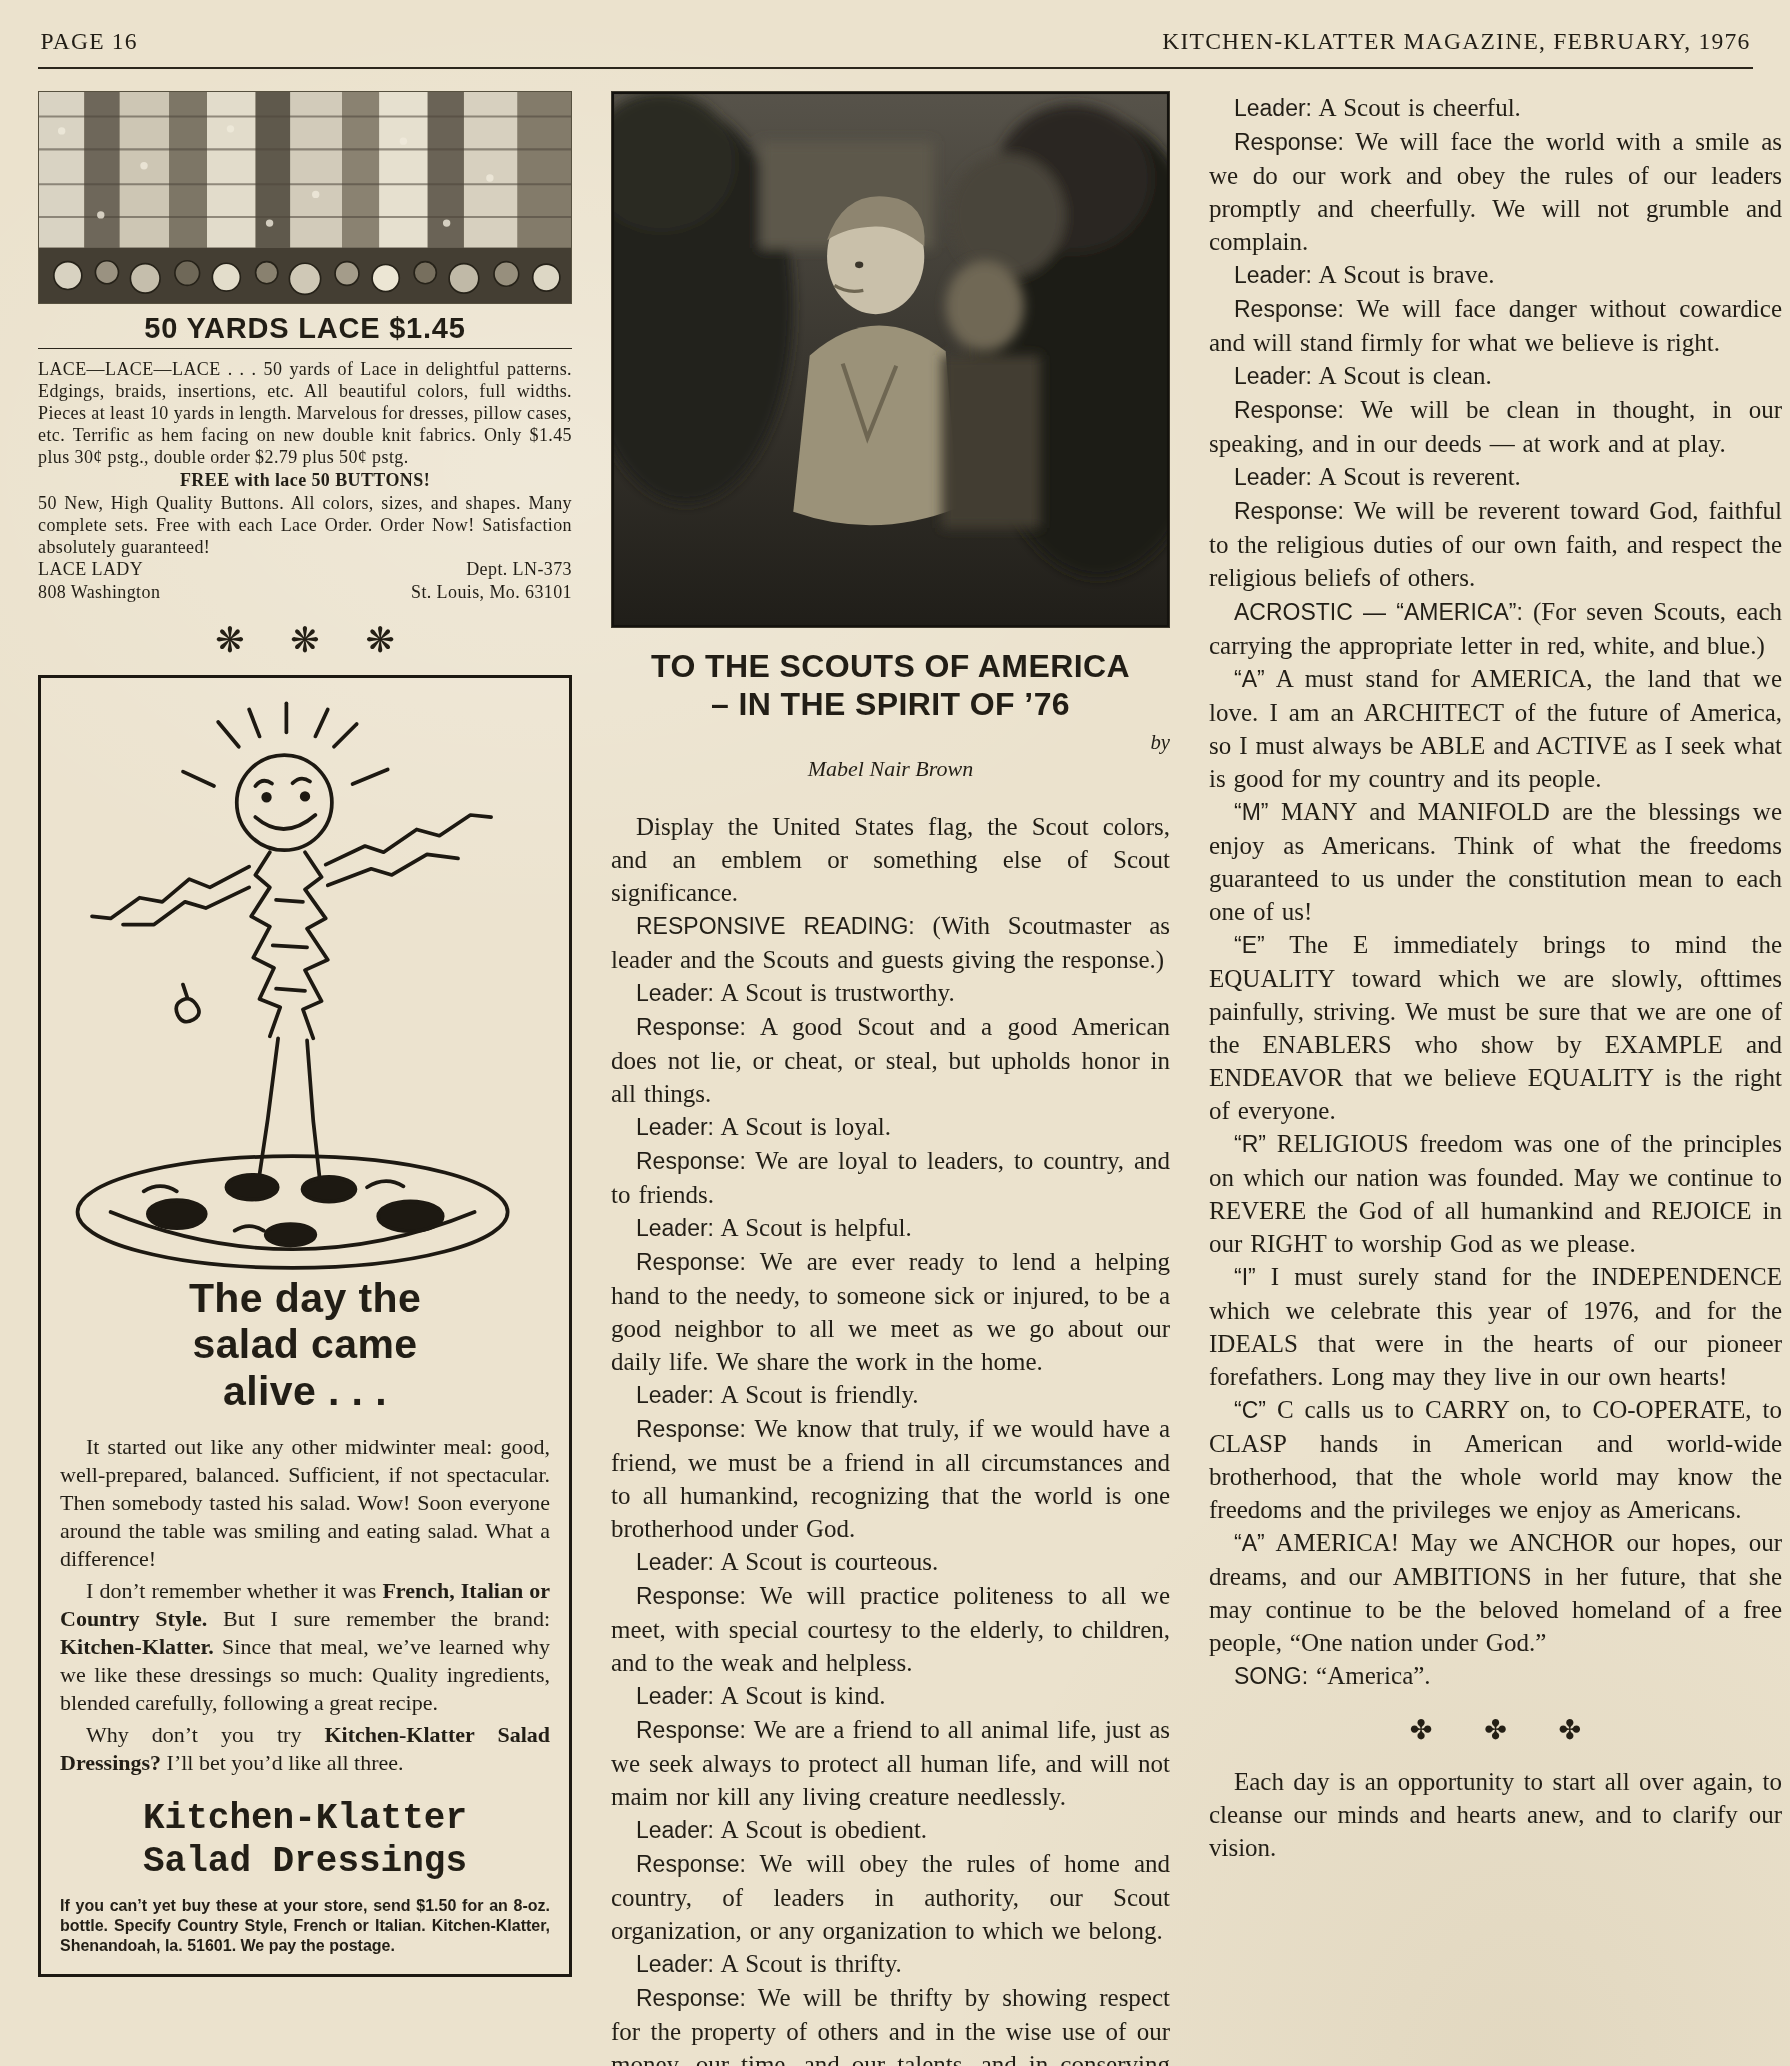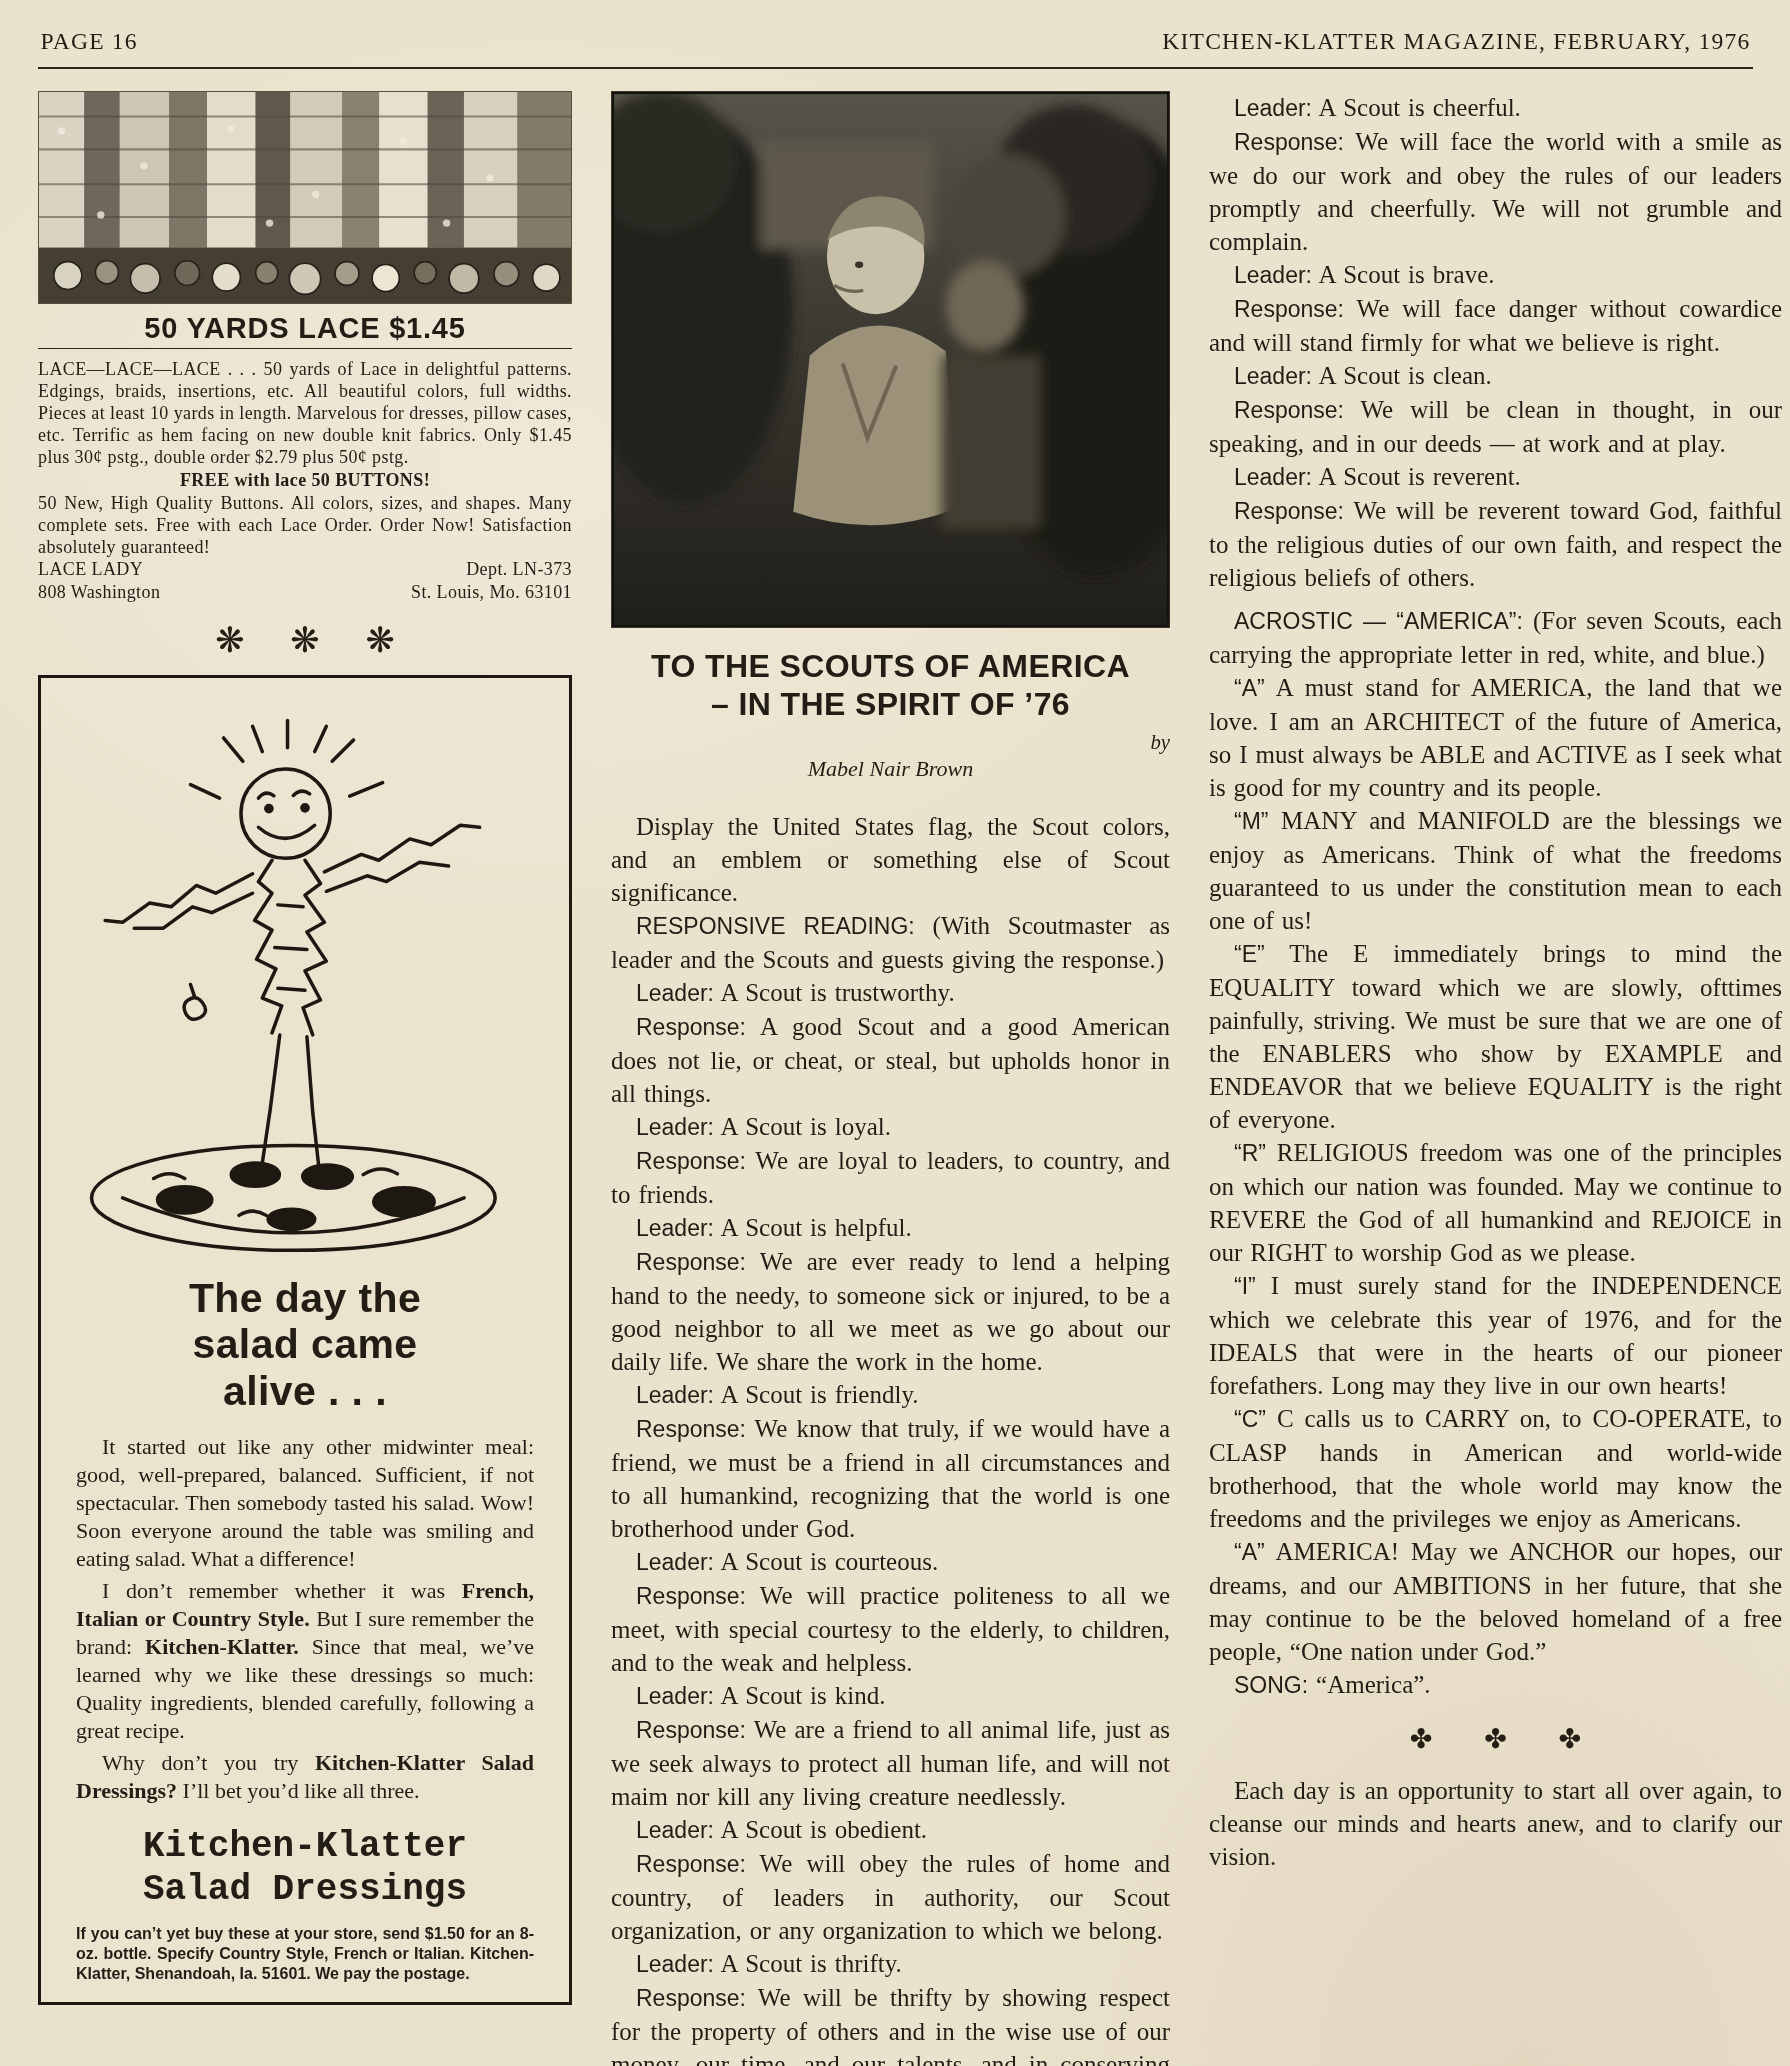--- a/index.html
+++ b/index.html
@@ -28,39 +28,39 @@
   .lace-head{font-family:"Liberation Sans",sans-serif;font-weight:bold;font-size:29px;
     text-align:center;letter-spacing:0.8px;margin:8.3px 0 3.3px}
   .lace-rule{border-top:1.7px solid #2b261c;margin-bottom:8.3px}
   .lace-body{font-size:18px;line-height:22px;text-align:justify;letter-spacing:0.4px}
   .lace-free{font-size:18px;line-height:24px;font-weight:bold;text-align:center;letter-spacing:0.4px}
   .lace-row{display:flex;justify-content:space-between;font-size:18px;line-height:23px;letter-spacing:0.4px}
   
   .snowflakes{text-align:center;font-size:35px;word-spacing:37px;margin:16.5px 0 14px;color:#241f15}
   .crosses{text-align:center;font-size:27px;word-spacing:45px;margin:21.5px 0 18px;color:#241f15}
   
-  .salad-box{border:3.7px solid #1d1912;padding:15px 35px 18px;margin-top:8px;background:rgba(255,255,255,.06)}
+  .salad-box{border:3.7px solid #1d1912;padding:15px 19px 18px;margin-top:8px;background:rgba(255,255,255,.06)}
   .salad-illo{display:block;width:100%;height:579px}
   .salad-head{font-family:"Liberation Sans",sans-serif;font-weight:bold;font-size:41px;line-height:1.14;
     text-align:center;margin:2.5px 0 18px;letter-spacing:0.4px}
   .salad-p{font-size:22px;line-height:28px;text-align:justify;text-indent:26px}
   .salad-p + .salad-p{margin-top:4.1px}
   .brand-head{font-family:Liberation Mono, monospace;font-weight:bold;font-size:36px;line-height:1.18;
     text-align:center;margin:21.5px 0 12.4px}
   .fine-print{font-family:"Liberation Sans",sans-serif;font-weight:bold;font-size:16px;line-height:20px;text-align:justify}
   
   .scout-photo{display:block;width:100%;height:537px;border:0.8px solid #3c382d}
   .article-title{font-family:"Liberation Sans",sans-serif;font-weight:bold;font-size:32px;line-height:1.2;
     text-align:center;margin:19px 0 6px;letter-spacing:0.4px}
   .byline{font-style:italic;text-align:right;font-size:20.7px;line-height:26px}
   .byline-name{font-style:italic;text-align:center;font-size:22px;line-height:27px;margin-bottom:28px}
   .art{font-size:25px;line-height:33px;text-align:justify;word-spacing:1.7px}
   .art p{text-indent:25px}
   .lbl{font-family:"Liberation Sans",sans-serif;font-weight:normal;font-size:23px}
-  .mt{margin-top:10px}
+  .mt{margin-top:1px}
   .closing{margin-top:3.3px}
 </style>
 </head>
 <body>
 
 <div class="sheet">
 
   <div class="masthead">
     <span>PAGE 16</span>
     <span>KITCHEN-KLATTER MAGAZINE, FEBRUARY, 1976</span>

